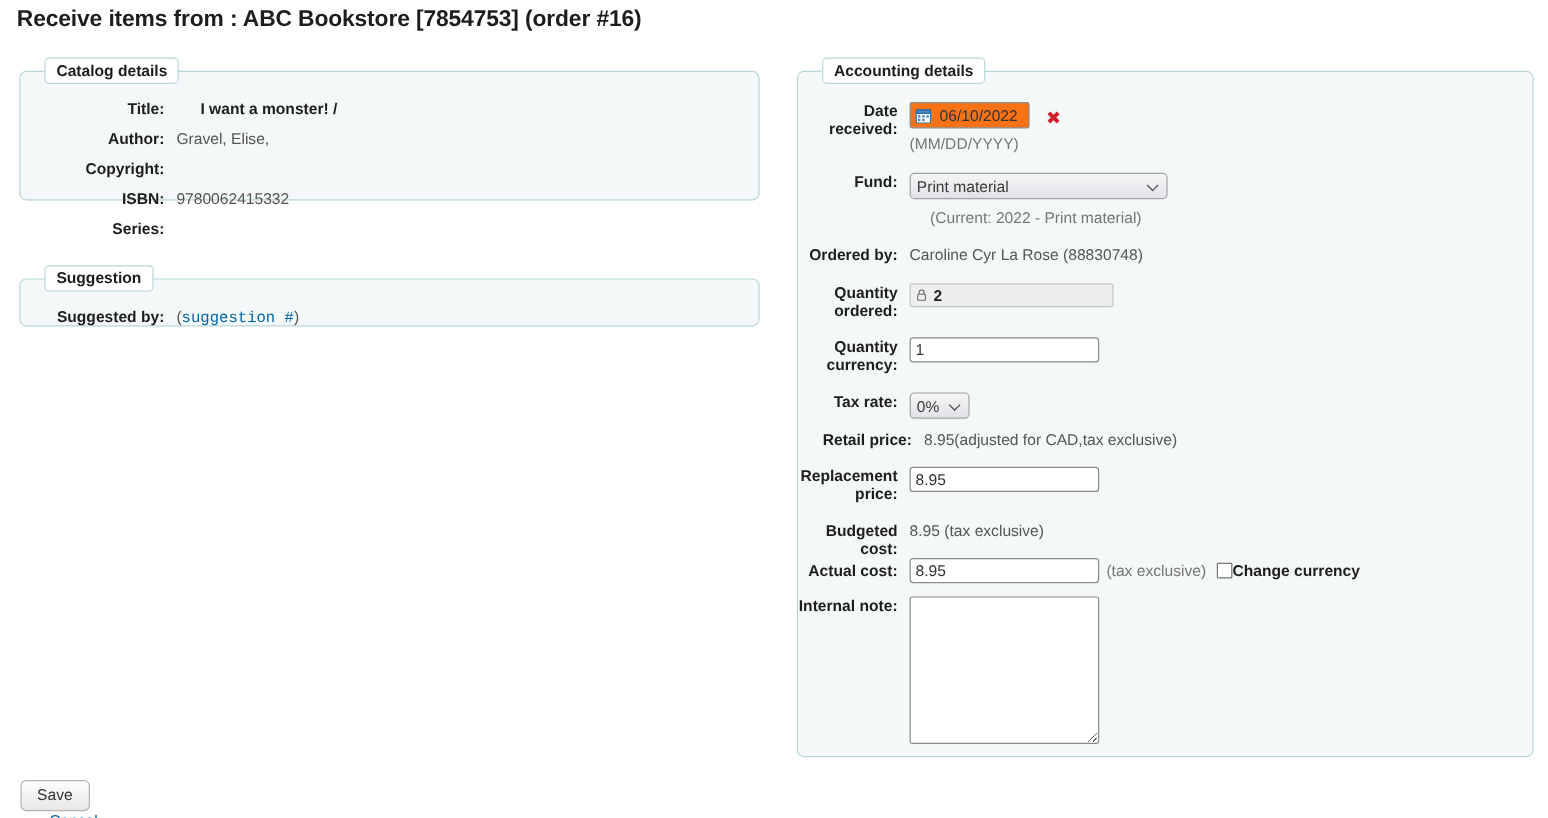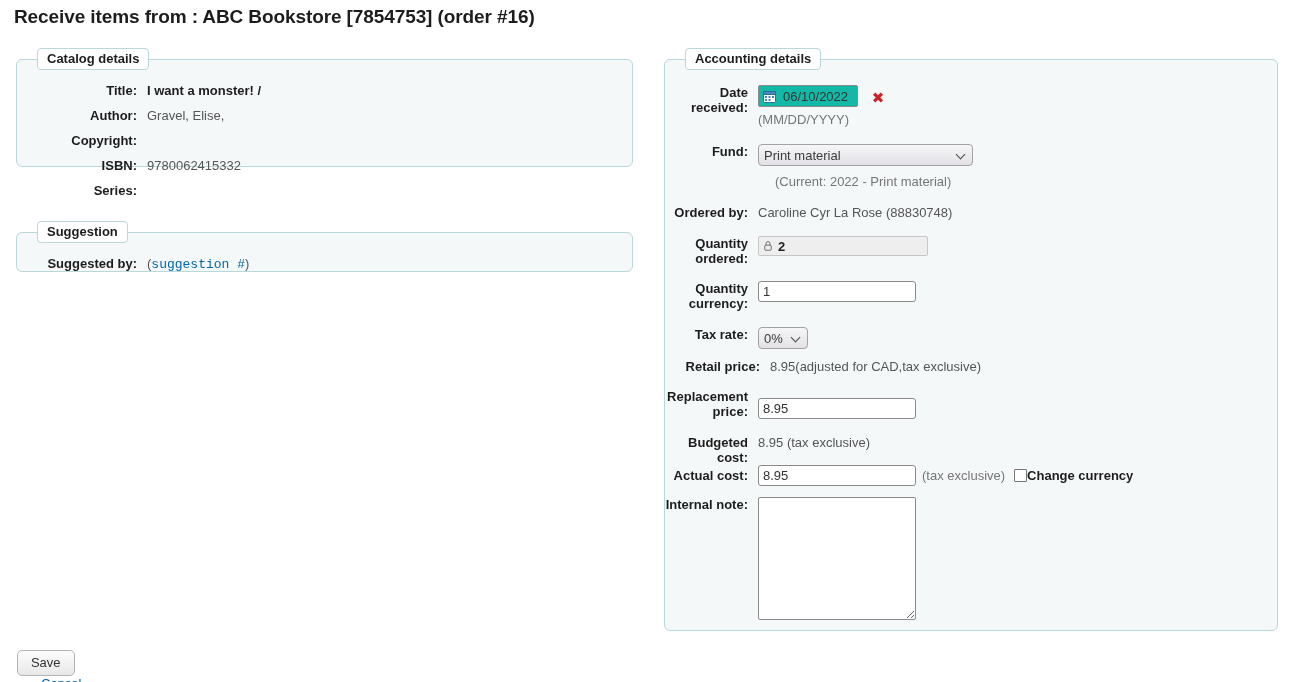--- a/index.html
+++ b/index.html
@@ -146,21 +146,21 @@
     border-radius: 2px;
     padding: 3px 4px;
     resize: both;
     outline: none;
   }
 
   
   .date-wrap {
     display: inline-flex;
     align-items: center;
-    background: #14b8a6;
+    background: #f97316;
     border: 1px solid #8a8a8a;
     border-radius: 2px;
     height: 22px;
     padding: 0 4px 0 4px;
   }
   .date-wrap input {
     border: none;
     outline: none;
     font-family: "Liberation Sans", sans-serif;
     font-size: 13px;
@@ -222,21 +222,21 @@
 </head>
 <body>
 
 <div class="page">
 
   <div class="page-title">Receive items from : ABC Bookstore [7854753] (order #16)</div>
 
   <fieldset class="panel" id="panel-catalog">
     <div class="panel-legend">Catalog details</div>
 
-    <div class="row lrow" style="left:0; top:23px;">
+    <div class="row lrow" style="left:0; top:23px;gap:20px;">
       <div class="lbl">Title:</div>
       <div class="val val-strong">I want a monster! /</div>
     </div>
 
     <div class="row lrow" style="left:0; top:48px;">
       <div class="lbl">Author:</div>
       <div class="val">Gravel, Elise,</div>
     </div>
 
     <div class="row lrow" style="left:0; top:73px;">
@@ -333,21 +333,21 @@
         </select>
         <span class="chev"></span>
       </span>
     </div>
 
     <div class="row arow" style="left:12px; top:299px;">
       <div class="lbl">Retail price:</div>
       <div class="val">8.95(adjusted for CAD,tax exclusive)</div>
     </div>
 
-    <div class="row arow" style="left:0; top:329px;align-items:flex-end;">
+    <div class="row arow" style="left:0; top:329px;">
       <div class="lbl">Replacement price:</div>
       <input class="txt" style="width: 158px;" type="text" value="8.95">
     </div>
 
     <div class="row arow" style="left:0; top:375px;">
       <div class="lbl">Budgeted cost:</div>
       <div class="val">8.95 (tax exclusive)</div>
     </div>
 
     <div class="row arow" style="left:0; top:405px; align-items:center;">

